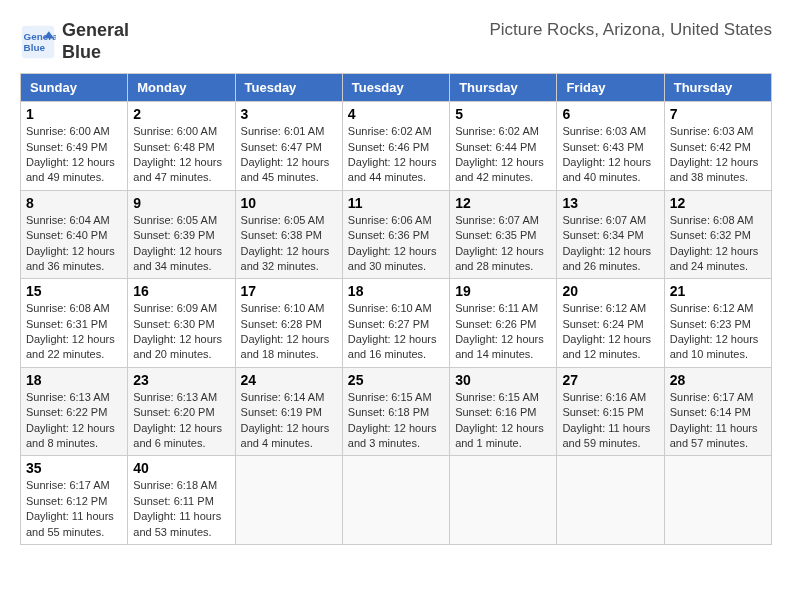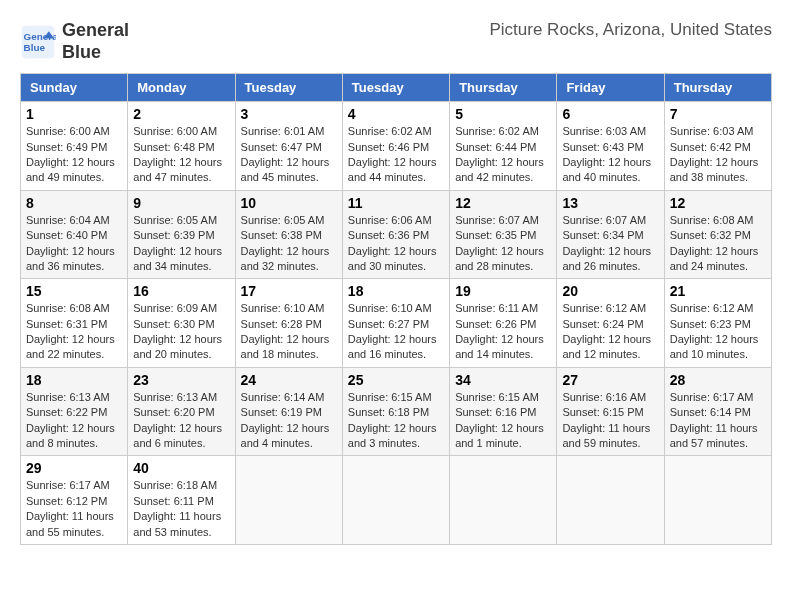--- a/index.html
+++ b/index.html
@@ -217,35 +217,35 @@
         </td>
         <td>
           <span class="day-num">24</span>
           <div class="day-info">Sunrise: 6:14 AM<br>Sunset: 6:19 PM<br>Daylight: 12 hours and 4 minutes.</div>
         </td>
         <td>
           <span class="day-num">25</span>
           <div class="day-info">Sunrise: 6:15 AM<br>Sunset: 6:18 PM<br>Daylight: 12 hours and 3 minutes.</div>
         </td>
         <td>
-          <span class="day-num">34</span>
+          <span class="day-num">30</span>
           <div class="day-info">Sunrise: 6:15 AM<br>Sunset: 6:16 PM<br>Daylight: 12 hours and 1 minute.</div>
         </td>
         <td>
           <span class="day-num">27</span>
           <div class="day-info">Sunrise: 6:16 AM<br>Sunset: 6:15 PM<br>Daylight: 11 hours and 59 minutes.</div>
         </td>
         <td>
           <span class="day-num">28</span>
           <div class="day-info">Sunrise: 6:17 AM<br>Sunset: 6:14 PM<br>Daylight: 11 hours and 57 minutes.</div>
         </td>
       </tr>
       <tr>
         <td>
-          <span class="day-num">29</span>
+          <span class="day-num">35</span>
           <div class="day-info">Sunrise: 6:17 AM<br>Sunset: 6:12 PM<br>Daylight: 11 hours and 55 minutes.</div>
         </td>
         <td>
           <span class="day-num">40</span>
           <div class="day-info">Sunrise: 6:18 AM<br>Sunset: 6:11 PM<br>Daylight: 11 hours and 53 minutes.</div>
         </td>
         <td class="empty"></td>
         <td class="empty"></td>
         <td class="empty"></td>
         <td class="empty"></td>

